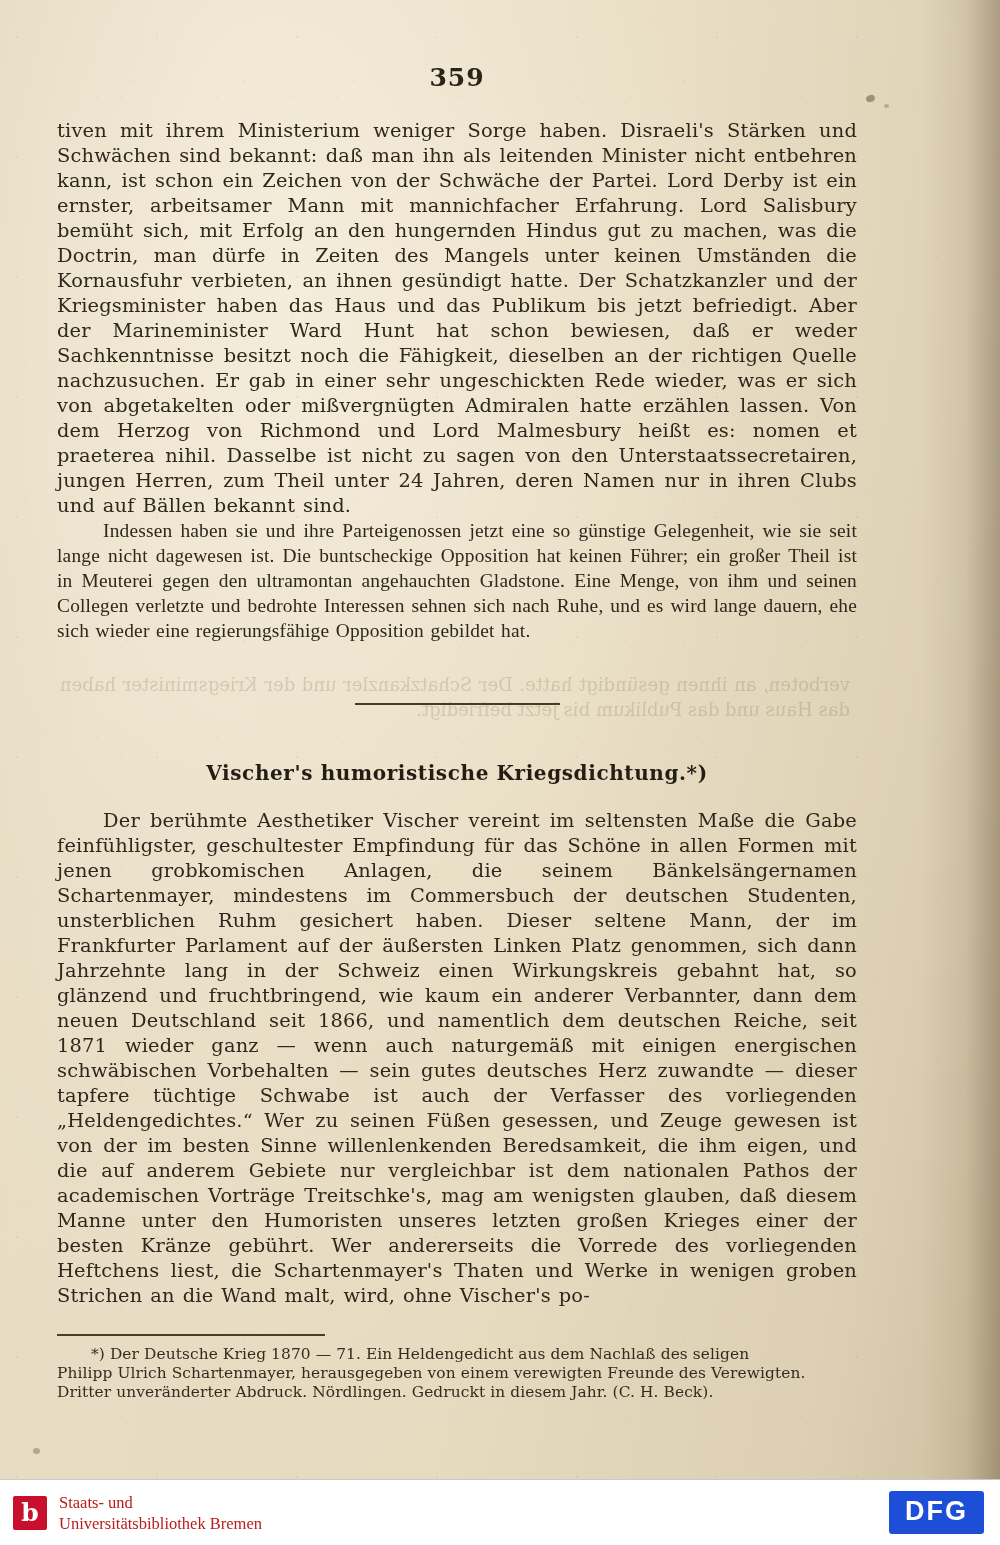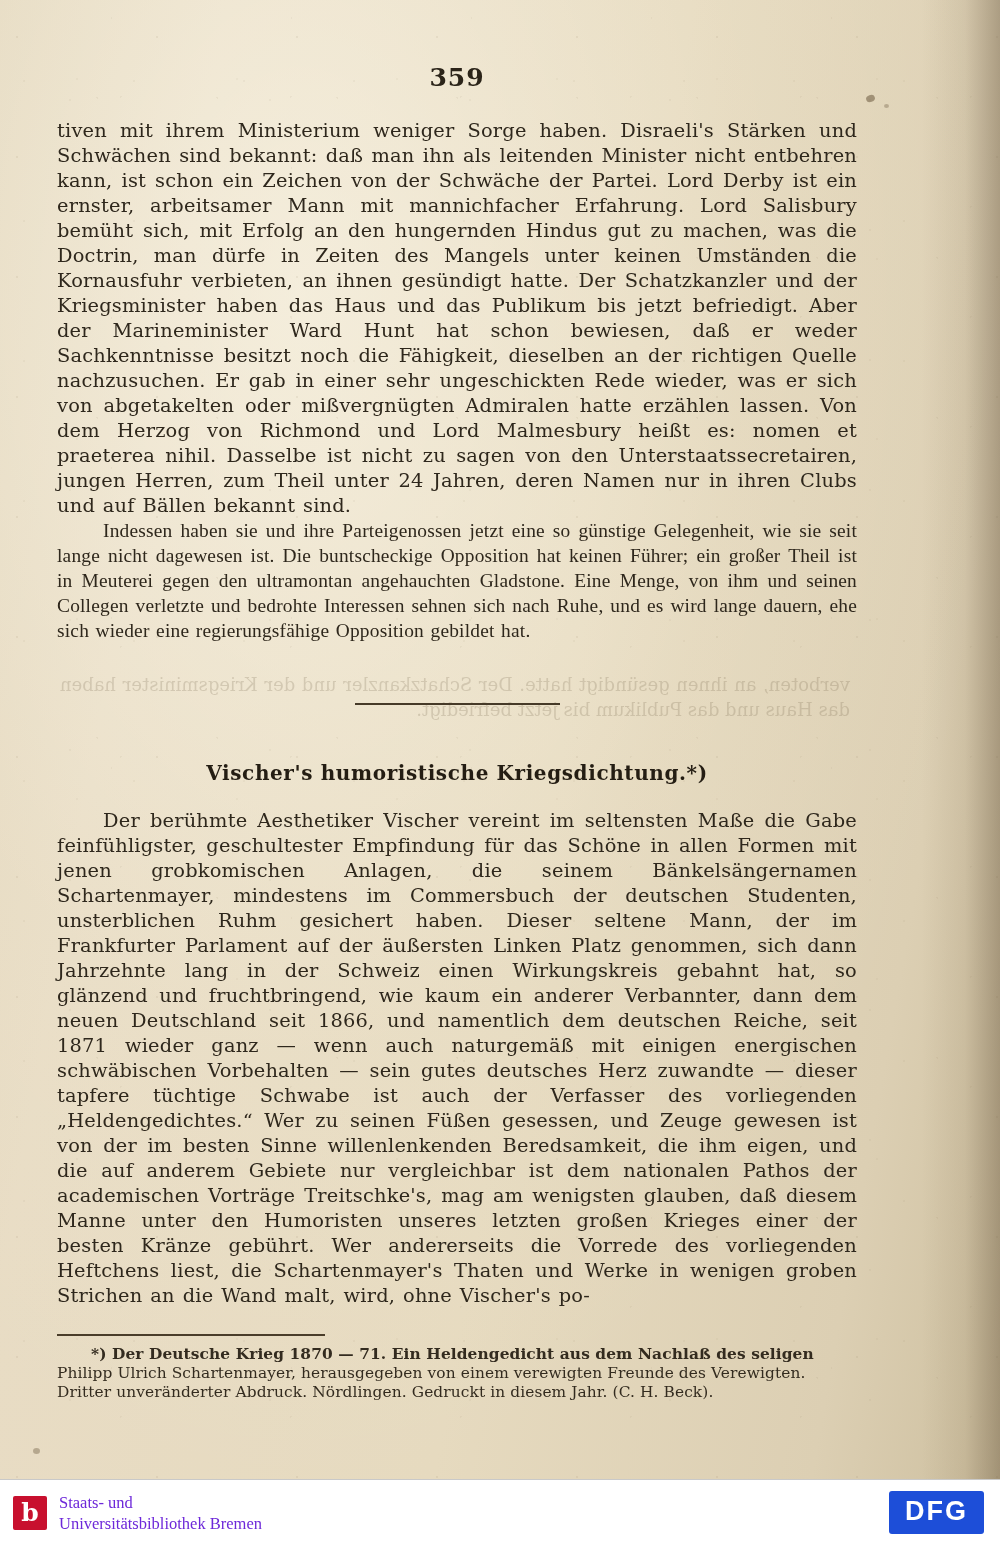--- a/index.html
+++ b/index.html
@@ -130,21 +130,21 @@
     background: #4a3d2a;
     margin: 26px 0 9px 0;
   }
   .footnote {
     font-size: 15.4px;
     line-height: 19.4px;
     color: #332b1f;
     text-align: justify;
     letter-spacing: .1px;
   }
-  .footnote .fn-indent { padding-left: 34px; font-weight: bold; }
+  .footnote .fn-indent { padding-left: 34px; }
 
   
   #toolbar {
     position: absolute;
     left: 0;
     bottom: 0;
     width: 1000px;
     height: 65px;
     background: #ffffff;
     border-top: 1px solid #c9c9c9;
@@ -162,21 +162,21 @@
     line-height: 34px;
     text-align: center;
     border-radius: 2px;
     flex: none;
   }
   #lib-name {
     margin-left: 12px;
     font-family: "Liberation Serif", serif;
     font-size: 16.5px;
     line-height: 21px;
-    color: #6d28d9;
+    color: #b91c1c;
   }
   #dfg {
     margin-left: auto;
     margin-right: 16px;
     background: #1d4ed8;
     color: #ffffff;
     font-family: "Liberation Sans", sans-serif;
     font-weight: bold;
     font-size: 27px;
     letter-spacing: 2px;

